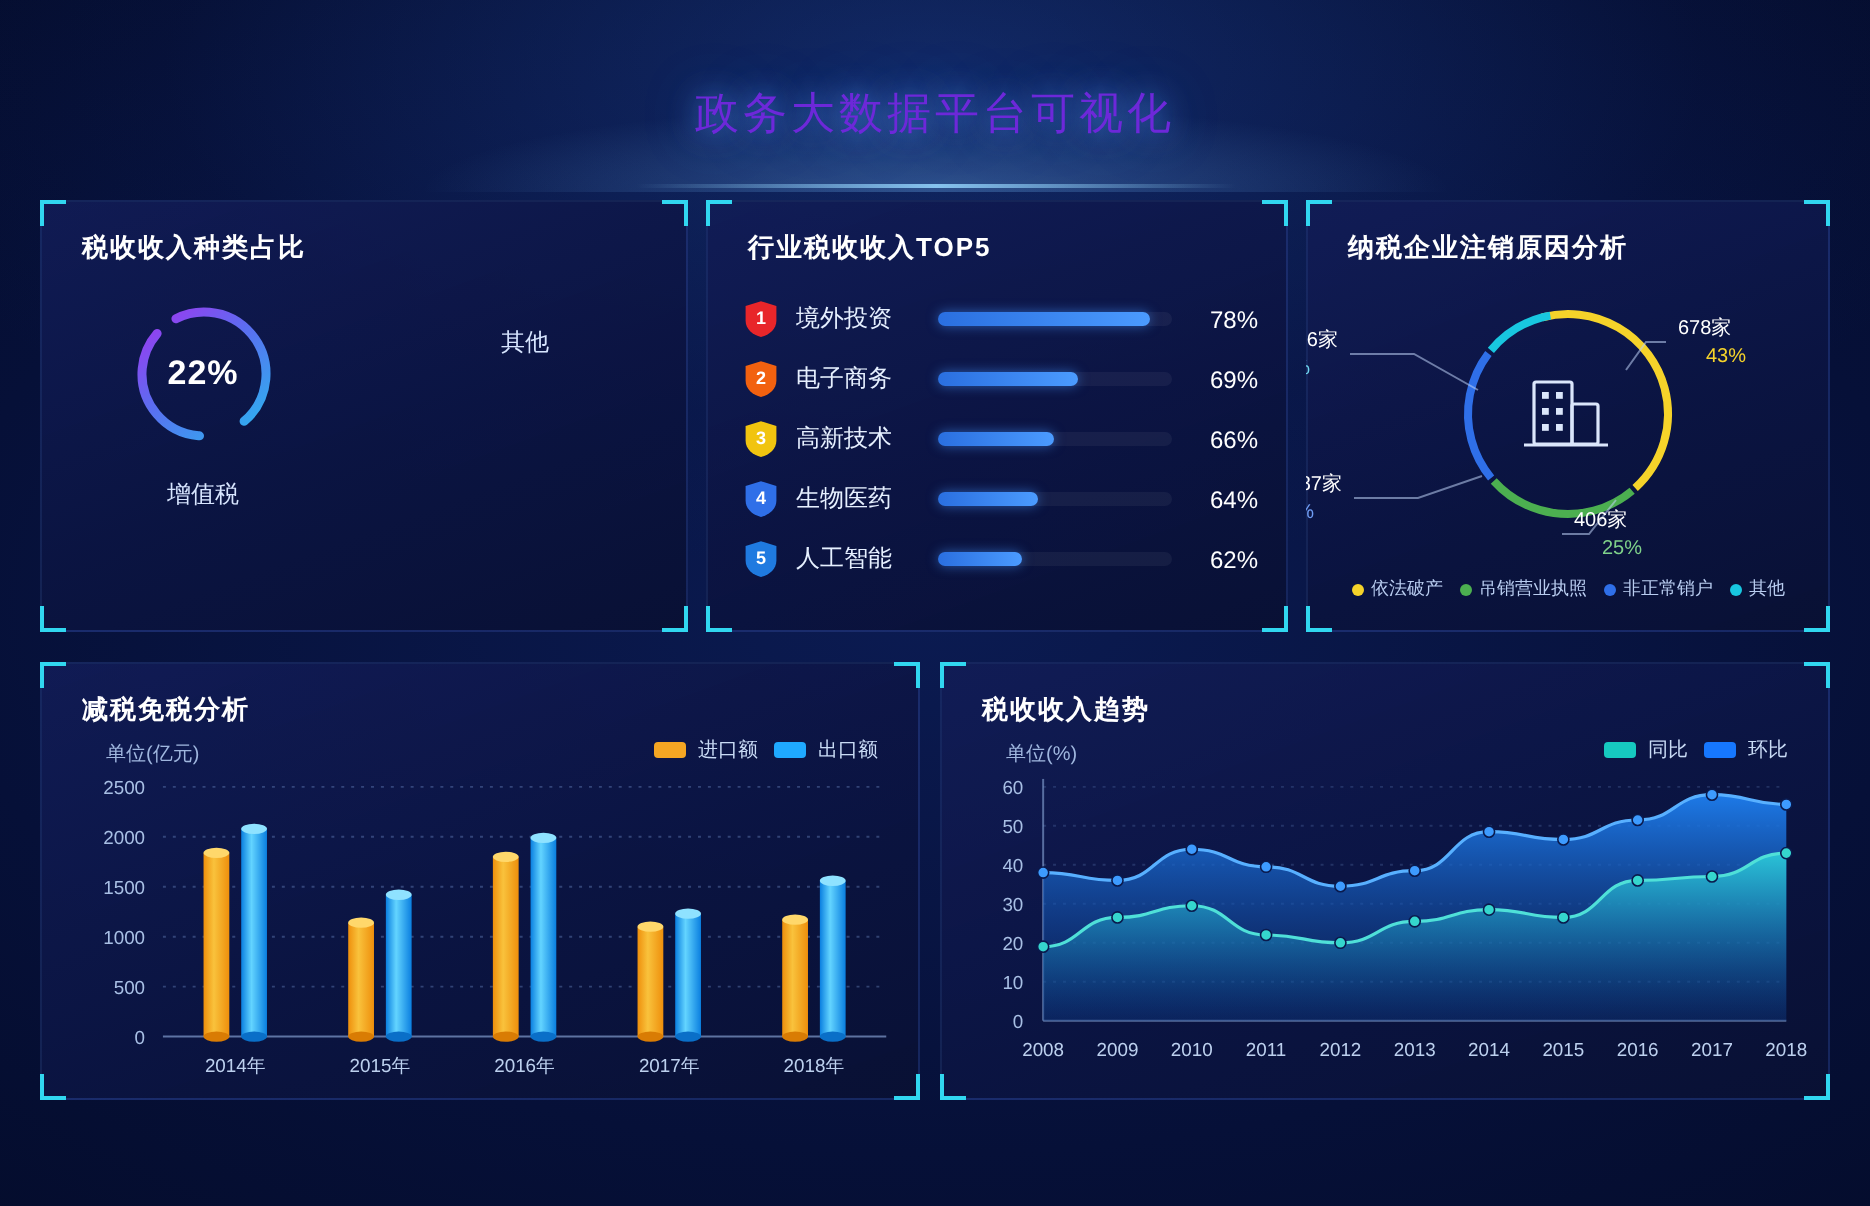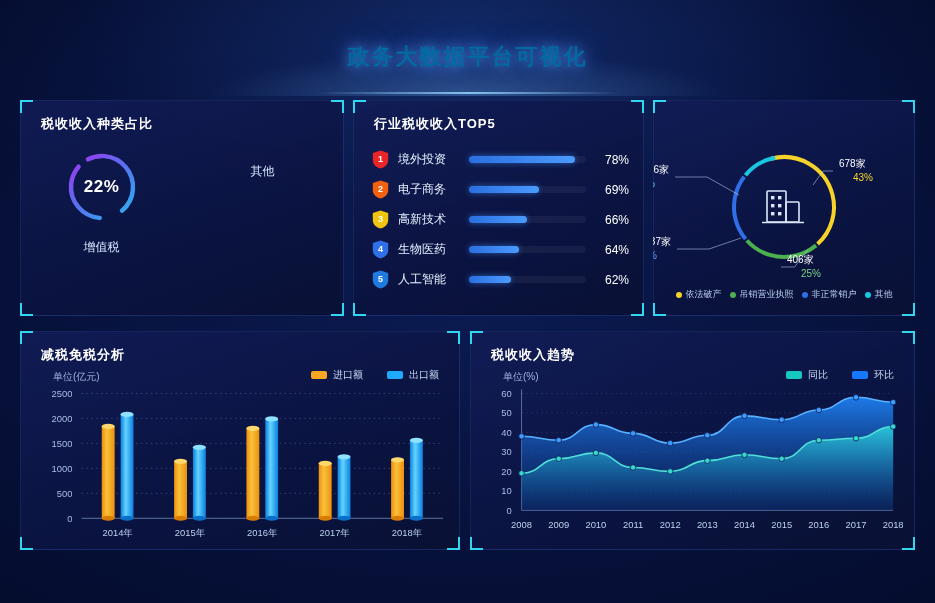--- a/index.html
+++ b/index.html
@@ -11,22 +11,22 @@
       radial-gradient(ellipse 900px 500px at 50% 50%, #0b1b52 0%, #061038 55%, #030a25 100%),
       linear-gradient(180deg,#061044 0%,#040b2e 50%,#020718 100%);
     color:#cfe2ff;
     -webkit-font-smoothing:antialiased;
   }
   .stage { position:relative; width:935px; height:603px; }
 
   
   .title-wrap { position:absolute; left:0; top:42px; width:935px; text-align:center; }
   .title {
-    display:inline-block; font-size:22px; font-weight:bold; letter-spacing:2px;
-    color:#0369a1; text-shadow:0 0 14px rgba(90,160,255,0.85), 0 0 30px rgba(60,120,255,0.45);
+    display:inline-block; font-size:22px; font-weight:normal; letter-spacing:2px;
+    color:#6d28d9; text-shadow:0 0 14px rgba(90,160,255,0.85), 0 0 30px rgba(60,120,255,0.45);
   }
   .title-glow {
     position:absolute; left:50%; top:52px; transform:translateX(-50%);
     width:520px; height:44px; pointer-events:none;
     background:radial-gradient(ellipse at 50% 100%, rgba(120,190,255,0.30), rgba(120,190,255,0) 70%);
   }
   .title-line {
     position:absolute; left:50%; top:92px; transform:translateX(-50%);
     width:300px; height:2px;
     background:linear-gradient(90deg, rgba(90,170,255,0) 0%, rgba(150,215,255,0.85) 50%, rgba(90,170,255,0) 100%);
@@ -91,21 +91,21 @@
   .donut-wrap svg { position:absolute; left:50%; top:0; transform:translateX(-50%); }
   .donut-legend {
     position:absolute; left:0; bottom:14px; width:100%;
     display:flex; justify-content:center; gap:8px; font-size:9px; color:#b9cdf0;
   }
   .lg { display:flex; align-items:center; gap:4px; white-space:nowrap; }
   .dot { width:6px; height:6px; border-radius:50%; display:inline-block; }
 
   
   .unit { position:absolute; left:32px; top:38px; font-size:10px; color:#9fb6de; }
-  .chart-legend { position:absolute; top:36px; right:20px; display:flex; gap:24px; align-items:center; font-size:10px; color:#c9dbf5; }
+  .chart-legend { position:absolute; top:36px; right:20px; display:flex; gap:8px; align-items:center; font-size:10px; color:#c9dbf5; }
   .swatch { width:16px; height:8px; border-radius:2px; display:inline-block; margin-right:6px; vertical-align:middle; }
   .plot { position:absolute; left:0; top:0; width:100%; height:100%; }
 </style>
 </head>
 <body>
 
 <div class="stage">
 
   <div class="title-glow"></div>
   <div class="title-wrap">
@@ -220,20 +220,21 @@
           <div class="top5-pct">62%</div>
         </div>
       </div>
   </div>
 
   <div class="panel" id="p-cancel">
     <span class="corner tl"></span>
     <span class="corner tr"></span>
     <span class="corner bl"></span>
     <span class="corner br"></span>
+    <div class="panel-title">纳税企业注销原因分析</div>
 
     <div class="donut-wrap">
       <svg width="262" height="148" viewBox="0 0 262 148" id="donut-svg">
           <circle cx="131" cy="74" r="50" fill="none" stroke="#f5d32a" stroke-width="4" stroke-dasharray="133.0884841043611 181.07078125461823" stroke-dashoffset="0" transform="rotate(-105 131 74)"></circle>
           <circle cx="131" cy="74" r="50" fill="none" stroke="#4caf50" stroke-width="4" stroke-dasharray="76.53981633974483 237.61944901923448" stroke-dashoffset="-135.0884841043611" transform="rotate(-105 131 74)"></circle>
           <circle cx="131" cy="74" r="50" fill="none" stroke="#2f6fe8" stroke-width="4" stroke-dasharray="67.11503837897546 247.04422698000388" stroke-dashoffset="-213.62830044410595" transform="rotate(-105 131 74)"></circle>
           <circle cx="131" cy="74" r="50" fill="none" stroke="#18c7e0" stroke-width="4" stroke-dasharray="35.69911184307752 278.4601535159018" stroke-dashoffset="-282.7433388230814" transform="rotate(-105 131 74)"></circle>
           <g stroke="#dbe6fb" fill="none" stroke-width="1.6" stroke-linejoin="round">
             <rect x="114" y="58" width="19" height="31" rx="1"></rect>
             <rect x="133" y="69" width="13" height="20" rx="1"></rect>

